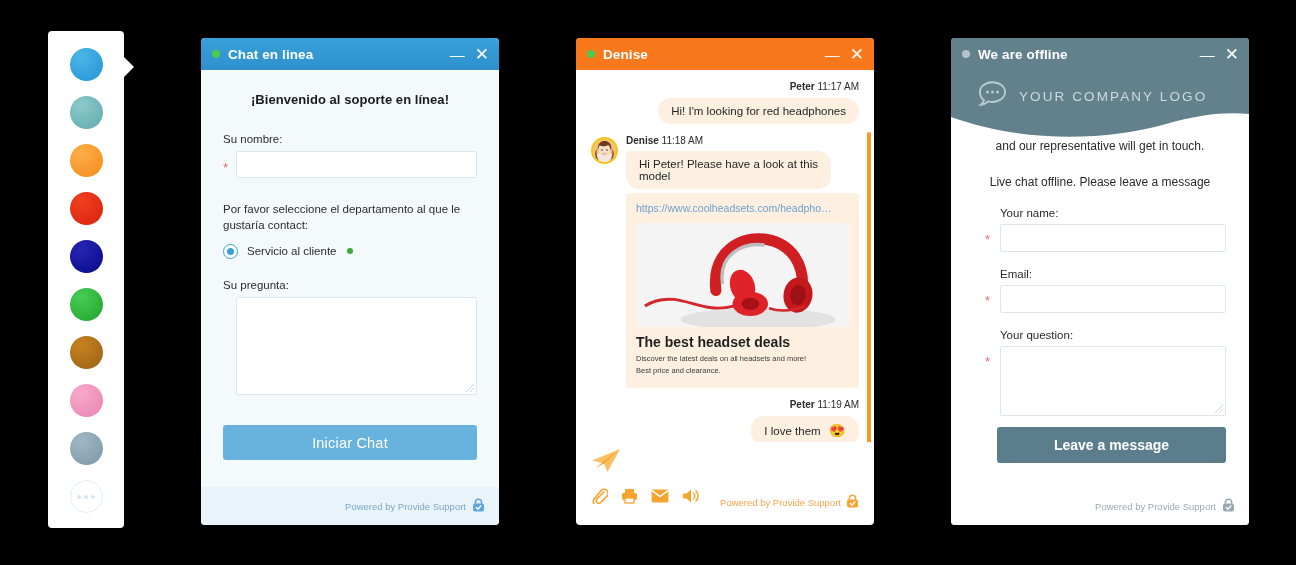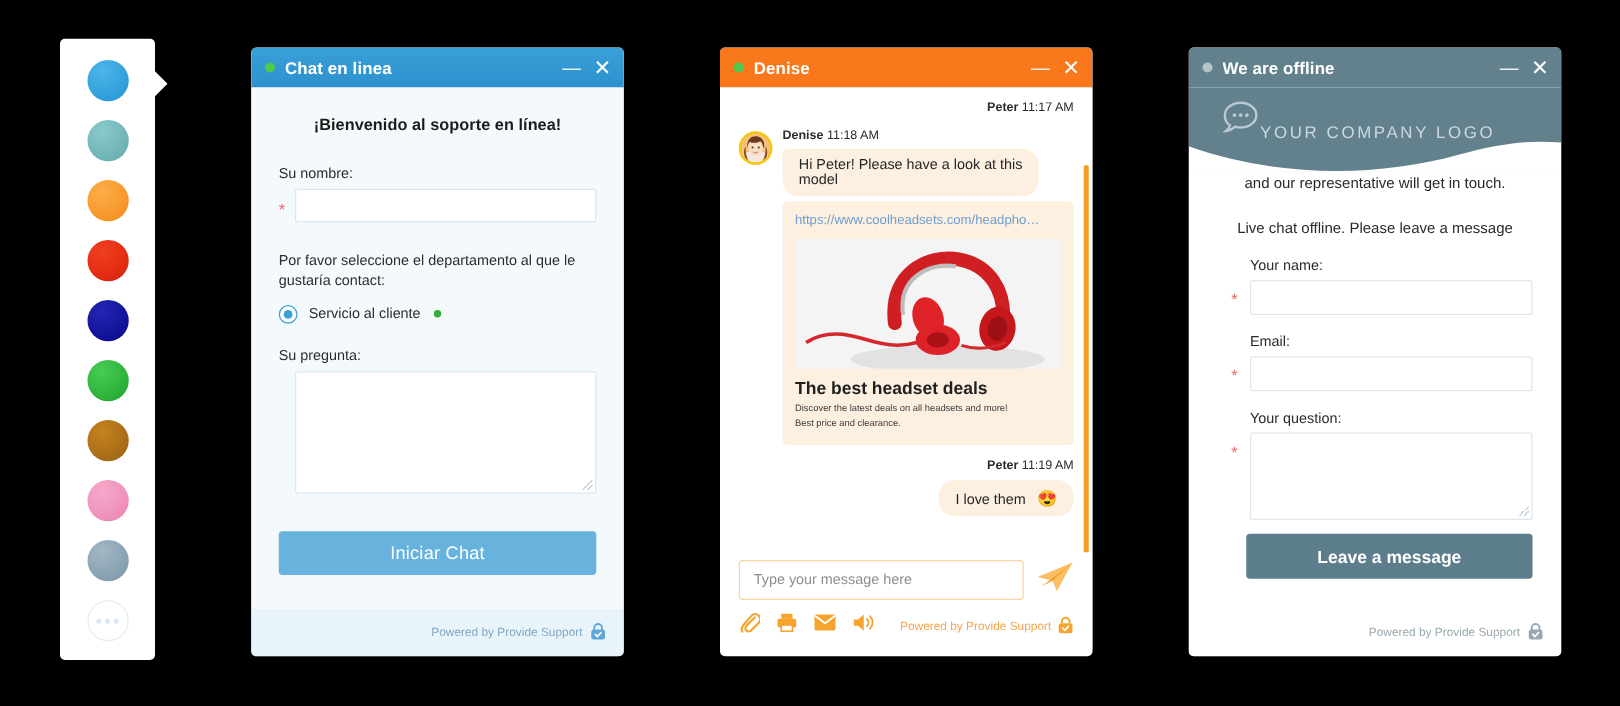--- a/index.html
+++ b/index.html
@@ -169,21 +169,21 @@
     position: absolute; right: 15px; bottom: 9px;
     display: flex; align-items: center; gap: 5px;
     font-size: 9.5px; color: #f9a34a;
   }
 
   
   #win-offline { left: 951px; top: 38px; width: 298px; height: 487px; }
   #win-offline .titlebar { background: #63808d; }
   .w3-hero { position: relative; height: 67px; background: #63808d; overflow: hidden; }
   .w3-logo {
-    display: flex; align-items: flex-end; 
+    display: flex; align-items: center; gap: 11px;
     padding: 10px 0 0 26px; position: relative; z-index: 2;
   }
   .w3-logo-text {
     color: #cdd9de; font-size: 13.5px; letter-spacing: 2.1px; font-weight: 400;
   }
   .wave { position: absolute; left: 0; bottom: -1px; width: 100%; height: 30px; z-index: 3; }
   .w3-body { background: #fff; height: 350px; padding: 0 23px; position: relative; }
   .w3-intro {
     font-size: 12px; color: #2a2a2a; line-height: 1.5;
     padding: 18px 2px 0; text-align: center;
@@ -292,20 +292,21 @@
       </span>
     </div>
 
     <div class="w2-body">
 
       <div class="row-right">
         <div class="msg-meta">
           <b>Peter</b>
           <span>11:17 AM</span>
         </div>
+        <div class="bubble">Hi! I'm looking for red headphones</div>
       </div>
 
       <div class="agent-head" style="margin-top:11px">
         <div class="avatar">
           <svg width="23" height="23" viewBox="0 0 23 23">
             <defs>
                 <clipPath id="av">
                   <circle cx="11.5" cy="11.5" r="11.5"></circle>
                 </clipPath>
               </defs>
@@ -362,21 +363,20 @@
           <span>I love them</span>
           <span style="margin-left:6px;font-size:13px">😍</span>
         </div>
       </div>
 
       <div class="scrollbar"></div>
     </div>
 
     <div class="w2-compose">
       <div class="compose-row">
-        <div class="compose-inp">Type your message here</div>
         <span>
           <svg width="30" height="26" viewBox="0 0 30 26">
             <path d="M1 12.5 L29 1 L16.5 24 L13 15.5 Z" fill="#fbbf63"></path>
             <path d="M13 15.5 L29 1 L4.5 20 Z" fill="#f6a02a"></path>
           </svg>
         </span>
       </div>
       <div class="w2-icons">
         <span>
           <svg width="17" height="17" viewBox="0 0 17 17">

